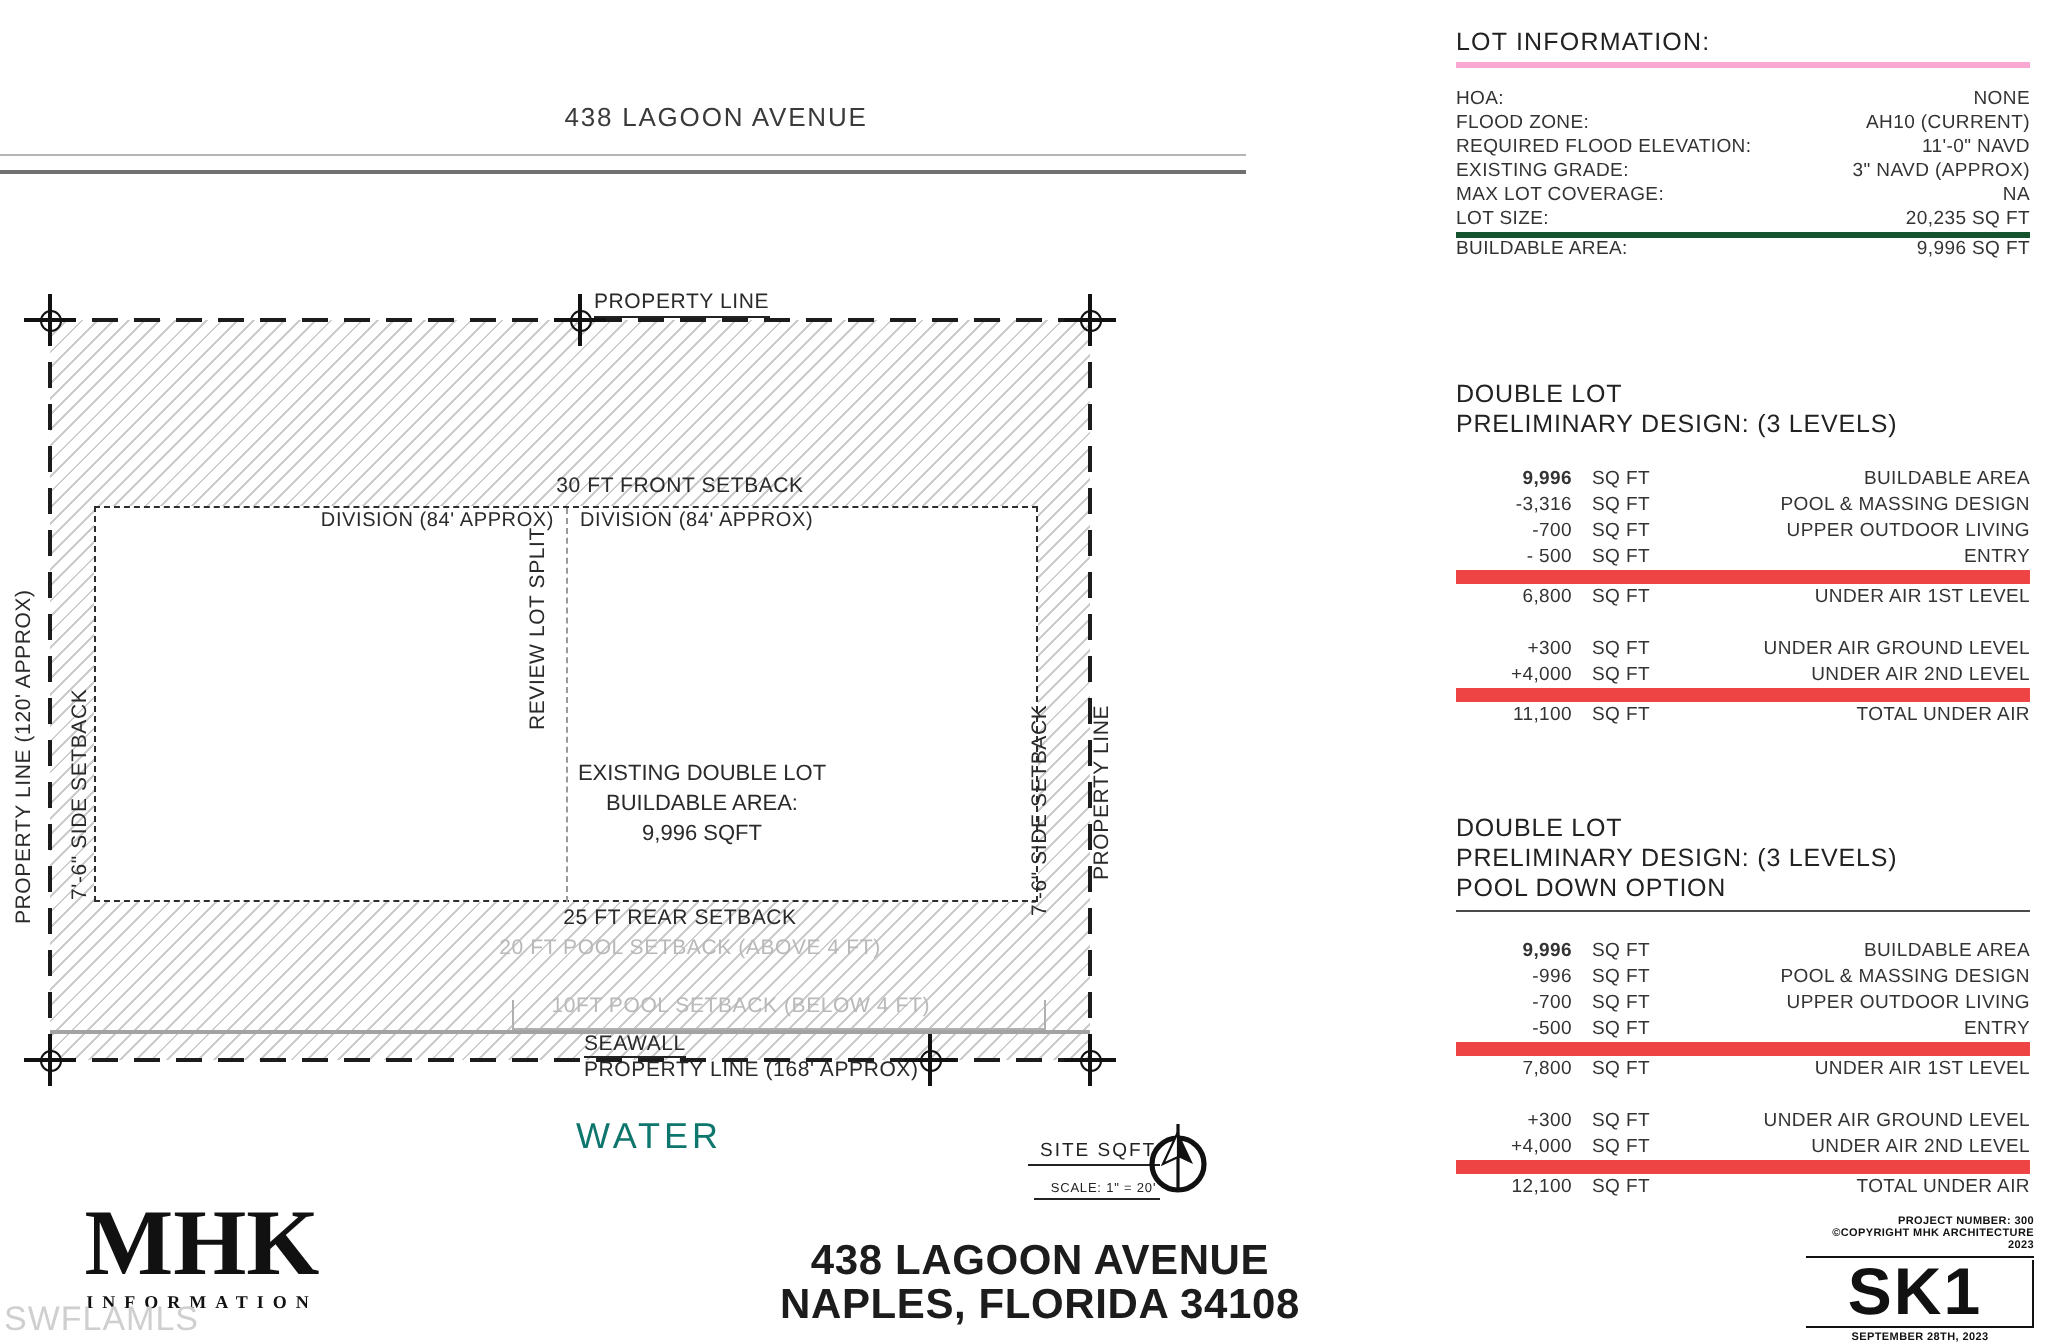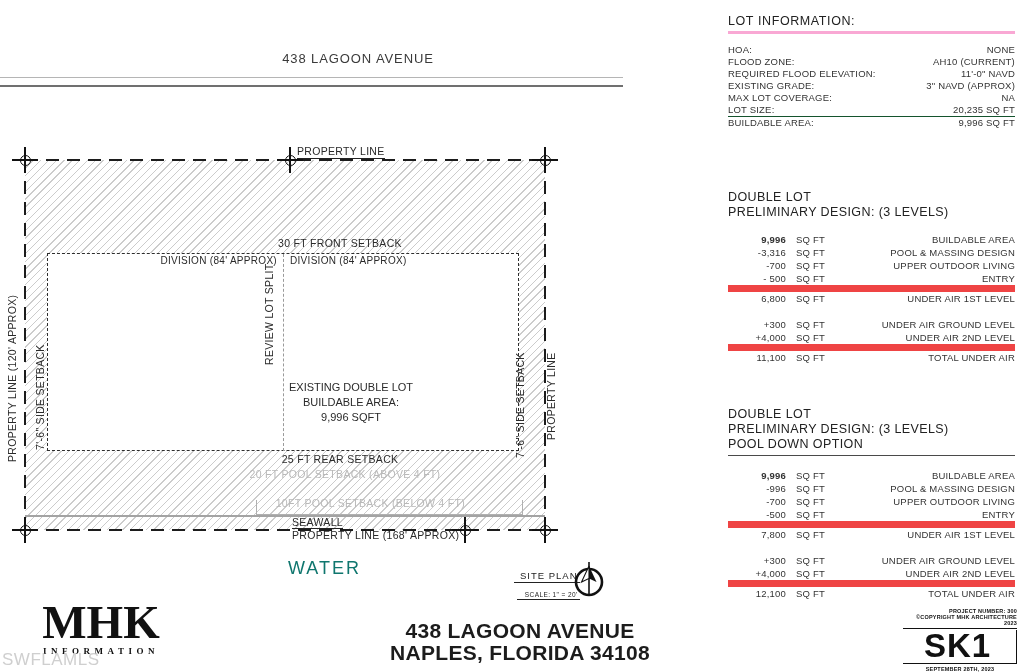--- a/index.html
+++ b/index.html
@@ -68,21 +68,21 @@
     padding:1px 2px 1px 8px;display:inline-block;}
   .compass{left:572px;top:560px;width:34px;height:38px;z-index:5;}
 
   
   .lotinfo{left:728px;top:14px;width:287px;}
   .lotinfo-heading{font-size:12.5px;letter-spacing:.6px;color:#222;
     border-bottom:3px solid #f9a8d4;padding-bottom:3px;}
   .kv-rows{margin-top:10px;}
   .kv-row{display:flex;justify-content:space-between;font-size:9.5px;line-height:12px;
     letter-spacing:.2px;color:#333;}
-  .kv-row.rule{border-bottom:1px solid #14532d;}
+  .kv-row.rule{border-bottom:3px solid #14532d;}
 
   .option{position:absolute;left:728px;width:287px;}
   .option-1{top:190px;}
   .option-2{top:407px;}
   .opt-line{font-size:12.5px;line-height:15px;letter-spacing:.4px;color:#222;}
   .opt-variant{border-bottom:1px solid #4a4a4a;padding-bottom:3px;}
   .opt-table{margin-top:13px;}
   .t-row{display:flex;font-size:9.5px;line-height:13px;height:13px;color:#333;letter-spacing:.2px;}
   .t-row .val{width:58px;text-align:right;}
   .t-row .unit{width:44px;margin-left:10px;text-align:left;}
@@ -177,21 +177,21 @@
   <div class="plan-lbl lbl-rear">25 FT REAR SETBACK</div>
   <div class="plan-lbl lbl-pool20">20 FT POOL SETBACK (ABOVE 4 FT)</div>
   <div class="plan-lbl lbl-pool10">10FT POOL SETBACK (BELOW 4 FT)</div>
   <div class="abs pool-bracket"></div>
   <div class="abs seawall-line"></div>
   <div class="plan-lbl lbl-seawall">SEAWALL</div>
   <div class="plan-lbl lbl-pl-bottom">PROPERTY LINE  (168' APPROX)</div>
   <div class="plan-lbl lbl-water">WATER</div>
 
   <div class="abs stamp">
-    <span class="stamp-title">SITE PLAN</span><br>
+    <span class="stamp-title">SITE SQFT</span><br>
     <span class="stamp-scale">SCALE: 1" = 20'</span>
   </div>
   <div class="abs compass">
     <svg width="34" height="38" viewBox="0 0 34 38">
       <circle cx="17" cy="22" r="13" fill="none" stroke="#111" stroke-width="2.6"></circle>
       <line x1="17" y1="2" x2="17" y2="35" stroke="#111" stroke-width="1.6"></line>
       <path d="M17 6 L24.5 22 L17 18.5 Z" fill="#111"></path>
       <path d="M17 6 L9.5 22 L17 18.5 Z" fill="#fff" stroke="#111" stroke-width="1.1"></path>
     </svg>
   </div>

